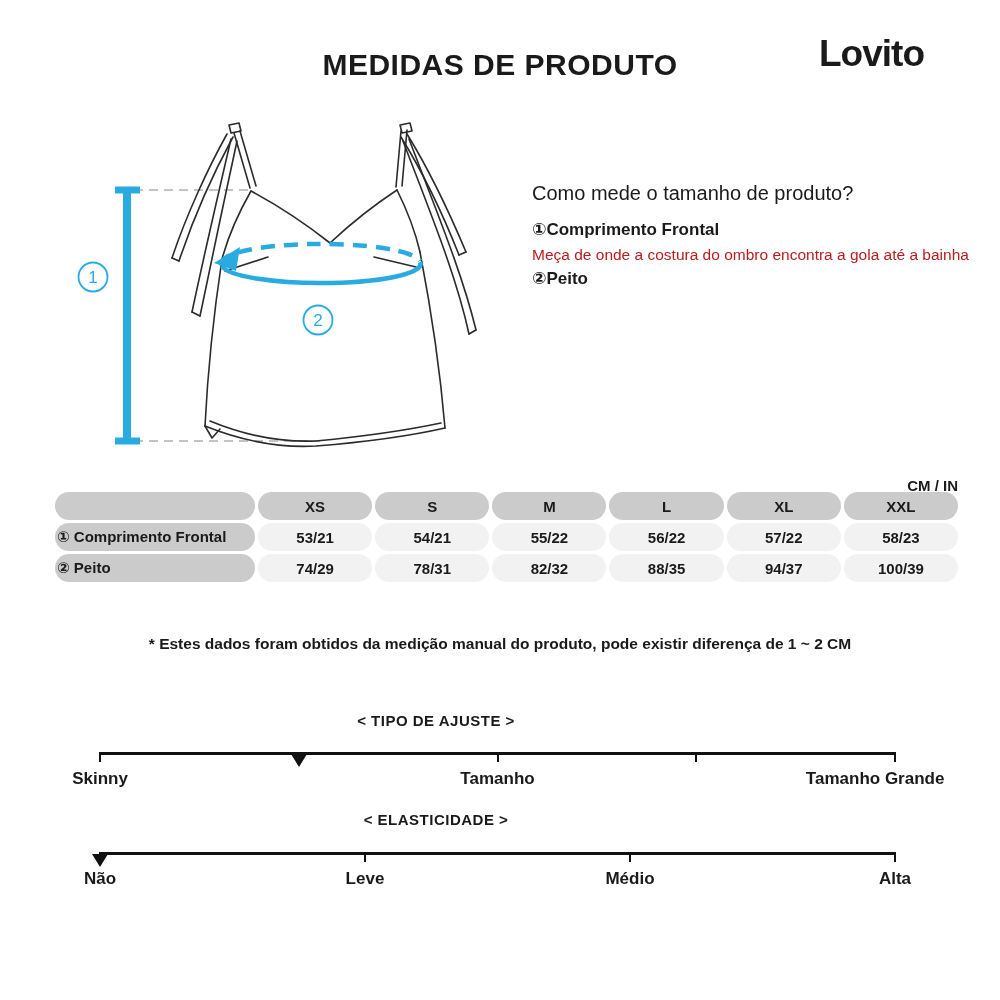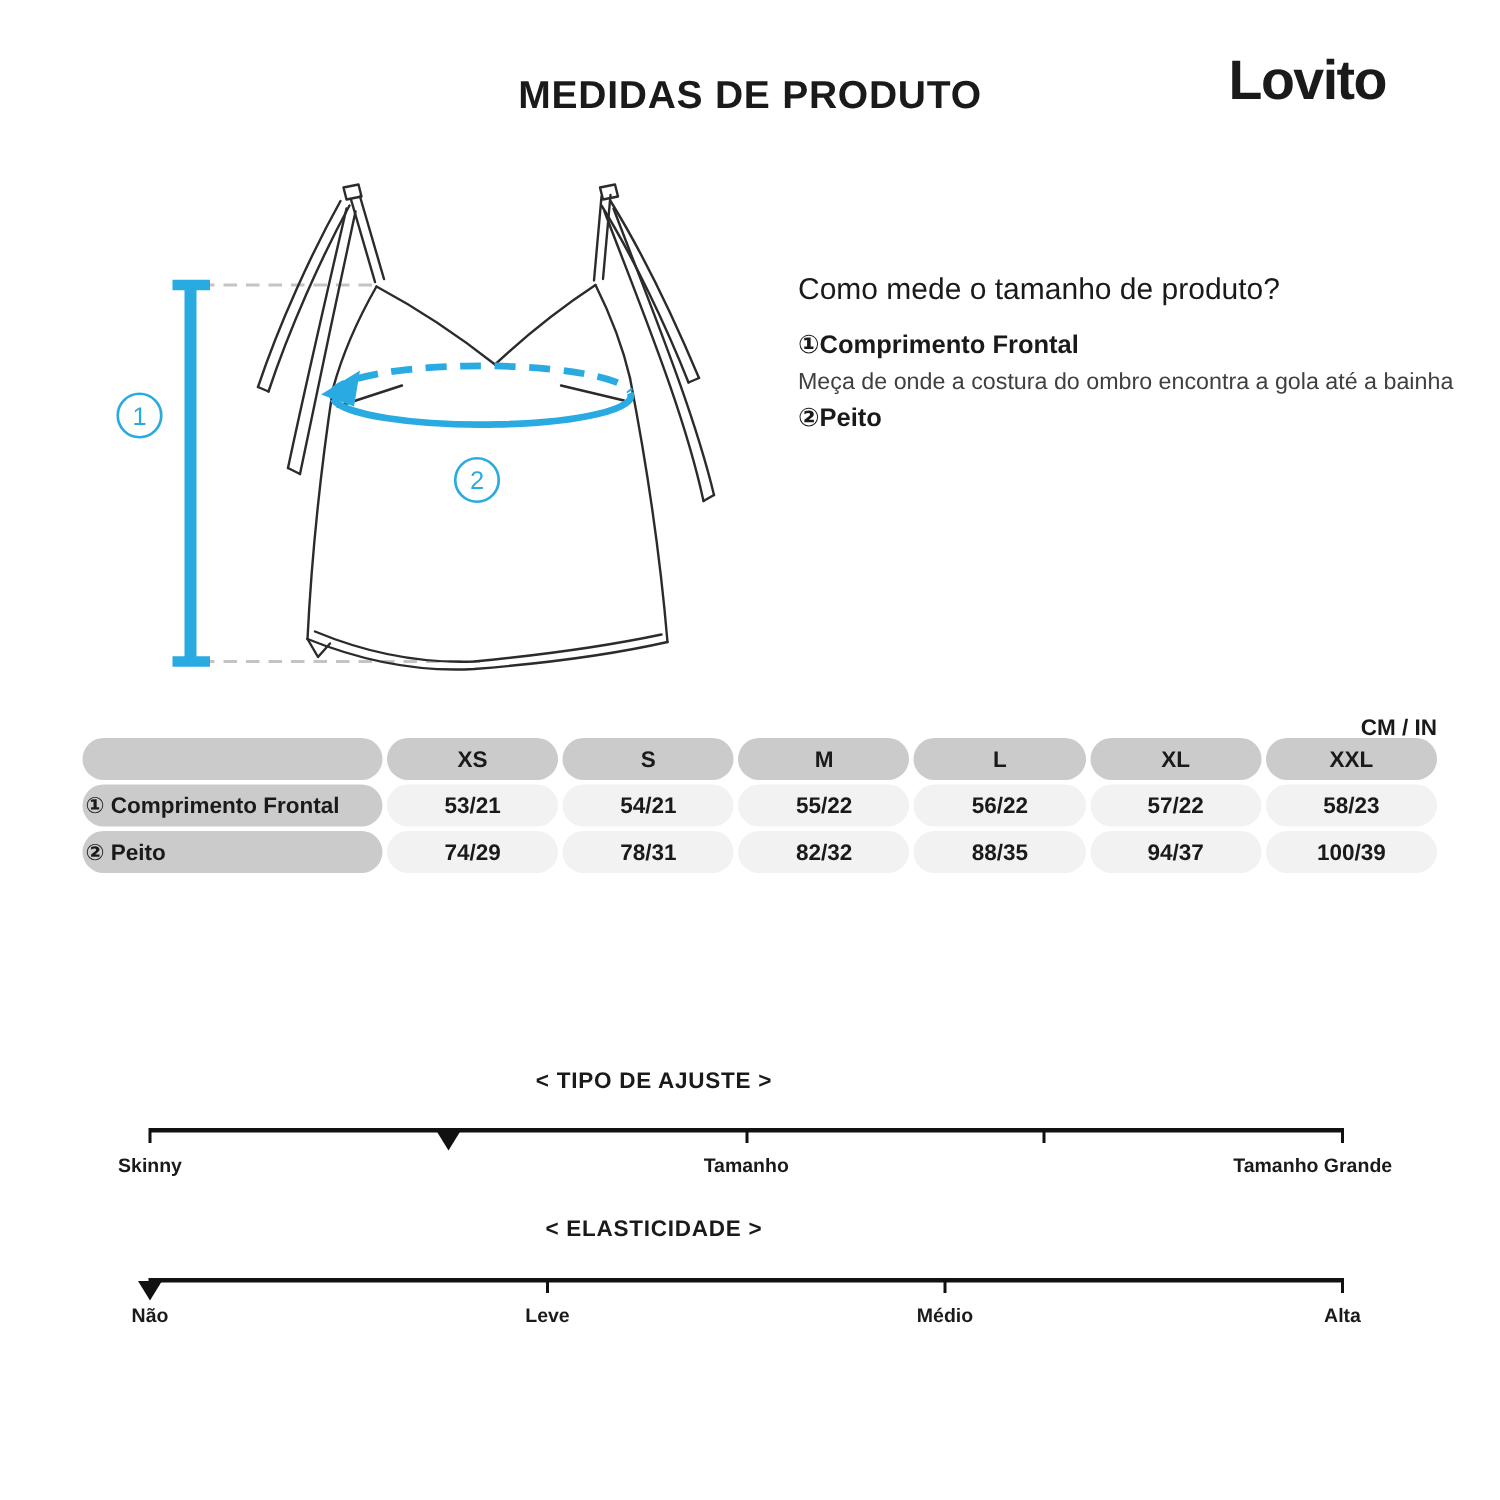--- a/index.html
+++ b/index.html
@@ -2,50 +2,50 @@
 <html><head>
 <meta charset="utf-8">
 <style>
   html,body{margin:0;padding:0;background:#ffffff;}
   .page{
     position:relative;width:1000px;height:1000px;background:#fff;overflow:hidden;
     font-family:"Liberation Sans","DejaVu Sans",sans-serif;color:#1a1a1a;
   }
   
   .title{position:absolute;top:48px;left:0;width:1000px;text-align:center;
-    font-size:26px;font-weight:800;letter-spacing:.5px;}
+    font-size:30px;font-weight:800;letter-spacing:.5px;}
   .brand{position:absolute;top:33px;right:76px;font-size:37px;font-weight:800;letter-spacing:-1px;}
   
   .figure{position:absolute;left:0;top:0;}
   
   .guide{position:absolute;left:532px;top:182px;width:450px;}
   .guide-heading{font-size:20px;font-weight:400;margin-bottom:12px;}
   .guide-label{font-size:17px;font-weight:700;line-height:26px;}
-  .guide-desc{font-size:15.5px;font-weight:400;color:#404040;line-height:23px;}
+  .guide-desc{font-size:15.5px;font-weight:400;color:#b91c1c;line-height:23px;}
   
   .unit-label{position:absolute;top:461px;right:42px;font-size:15px;font-weight:800;margin-top:16px;}
   .size-table{position:absolute;left:55px;top:492px;width:903px;
     display:grid;grid-template-columns:200px repeat(6,1fr);gap:3px;}
   .size-table .cell{height:28px;display:flex;align-items:center;justify-content:center;
     font-size:15px;font-weight:700;border-radius:14px;}
   .size-table .head{background:#cbcbcb;}
   .size-table .rowlabel{background:#cbcbcb;justify-content:flex-start;padding-left:2px;}
   .size-table .val{background:#f2f2f2;}
   
   .footnote{position:absolute;top:635px;left:0;width:1000px;text-align:center;
     font-size:15.5px;font-weight:700;}
   
   .slider-title{position:absolute;left:0;width:872px;text-align:center;
     font-size:15px;font-weight:800;letter-spacing:.5px;}
   .slider-line{position:absolute;left:100px;width:795px;height:3px;background:#111;}
   .tick{position:absolute;top:0;width:2px;height:10px;background:#111;transform:translateX(-50%);}
   .marker{position:absolute;top:2px;width:0;height:0;transform:translateX(-50%);
     border-left:8px solid transparent;border-right:8px solid transparent;border-top:13px solid #111;}
   .slider-label{position:absolute;top:17px;transform:translateX(-50%);white-space:nowrap;
-    font-size:13px;font-weight:700;}
+    font-size:17px;font-weight:700;}
 </style>
 </head>
 <body>
 
 <div class="page">
 
   <div class="title">MEDIDAS DE PRODUTO</div>
   <div class="brand">Lovito</div>
 
   <svg class="figure" width="520" height="470" viewBox="0 0 520 470">
@@ -149,20 +149,21 @@
 
     <div class="cell rowlabel">② Peito</div>
     <div class="cell val">74/29</div>
     <div class="cell val">78/31</div>
     <div class="cell val">82/32</div>
     <div class="cell val">88/35</div>
     <div class="cell val">94/37</div>
     <div class="cell val">100/39</div>
   </div>
 
+  <div class="footnote">* Estes dados foram obtidos da medição manual do produto, pode existir diferença de 1 ~ 2 CM</div>
 
   <div class="slider-title" style="top:712px">&lt; TIPO DE AJUSTE &gt;</div>
   <div class="slider-line" style="top:752px">
     <div class="tick" style="left:0%"></div>
     <div class="tick" style="left:25%"></div>
     <div class="tick" style="left:50%"></div>
     <div class="tick" style="left:75%"></div>
     <div class="tick" style="left:100%"></div>
     <div class="marker" style="left: 25%;"></div>
     <div class="slider-label" style="left:0%">Skinny</div>

